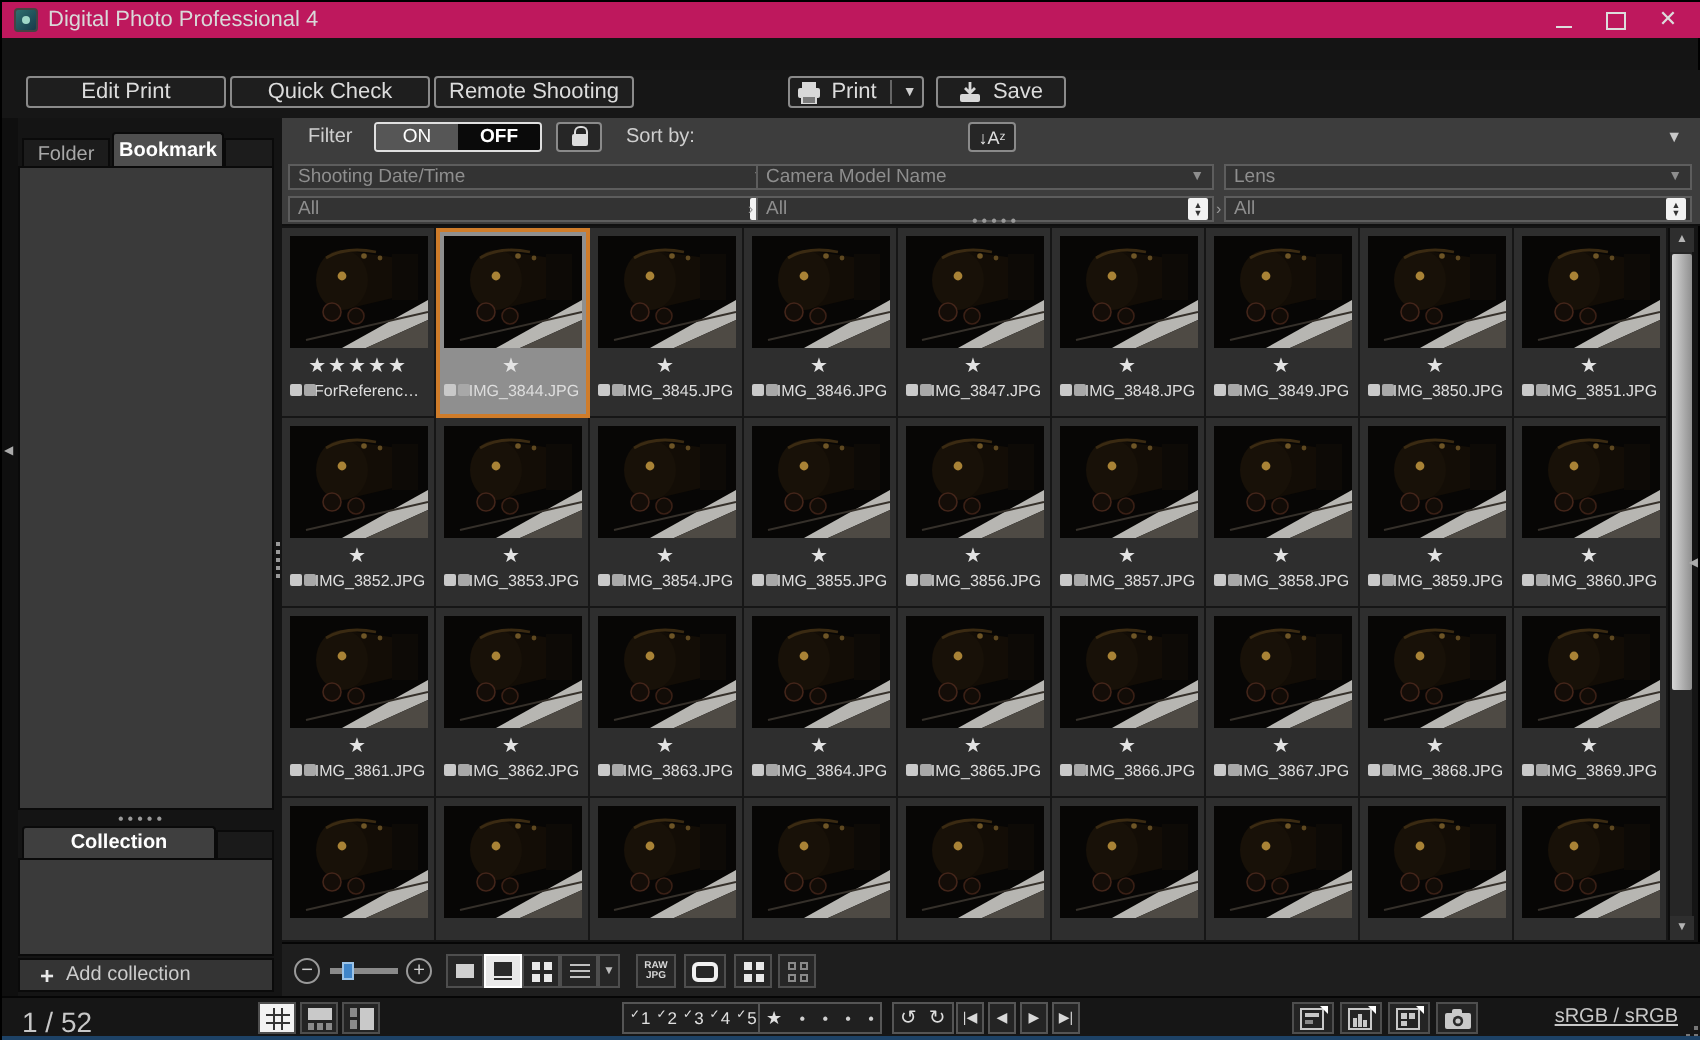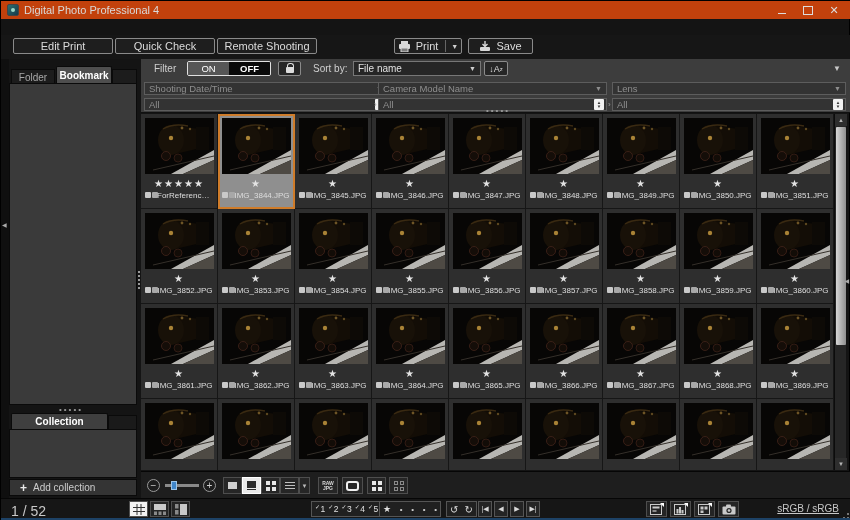--- a/index.html
+++ b/index.html
@@ -2,21 +2,21 @@
 <html><head>
 <meta charset="utf-8">
 <style>
   * { margin:0; padding:0; box-sizing:border-box; }
   html,body { width:850px; height:520px; background:#141414; overflow:hidden;
               font-family:"Liberation Sans", sans-serif; }
   #app { position:relative; width:850px; height:520px; background:#141414;
          border:1px solid #000; }
 
   
-  #titlebar { position:absolute; left:0; top:0; width:850px; height:18px; background:#c2410c;
+  #titlebar { position:absolute; left:0; top:0; width:850px; height:18px; background:#be185d;
               display:flex; align-items:center; }
   #appicon { width:12px; height:12px; margin:0 5px 0 6px; border-radius:2px;
              background:linear-gradient(135deg,#2e6f6f,#173a4a); border:1px solid #444;
              position:relative; }
   #appicon::after { content:""; position:absolute; left:3px; top:3px; width:4px; height:4px;
                     border-radius:50%; background:#9fd8c8; }
   #wintitle { color:#d9d9d9; font-size:11px; }
   #wincontrols { position:absolute; right:4px; top:0; height:18px; display:flex; }
   .wc { width:26px; height:18px; display:flex; align-items:center; justify-content:center; }
   .wc-min::before { content:""; width:8px; height:0; border-bottom:1px solid #ddd; margin-top:6px; }
@@ -248,24 +248,20 @@
   <div id="filterpanel">
     <span id="filter-label">Filter</span>
     <div id="onoff">
       <span class="opt">ON</span>
       <span class="opt active">OFF</span>
     </div>
     <div id="lock-btn">
       <span class="lockglyph"></span>
     </div>
     <span id="sortby-label">Sort by:</span>
-    <div id="sort-select">
-      <span>File name</span>
-      <span class="dd-arrow">▼</span>
-    </div>
     <div id="sort-dir-btn">↓A<sub>z</sub></div>
     <span id="filter-collapse">▼</span>
 
     <div class="fdrop col1">
       <span>Shooting Date/Time</span>
       <span class="dd-arrow">▼</span>
     </div>
     <div class="fdrop col2">
       <span>Camera Model Name</span>
       <span class="dd-arrow">▼</span>

